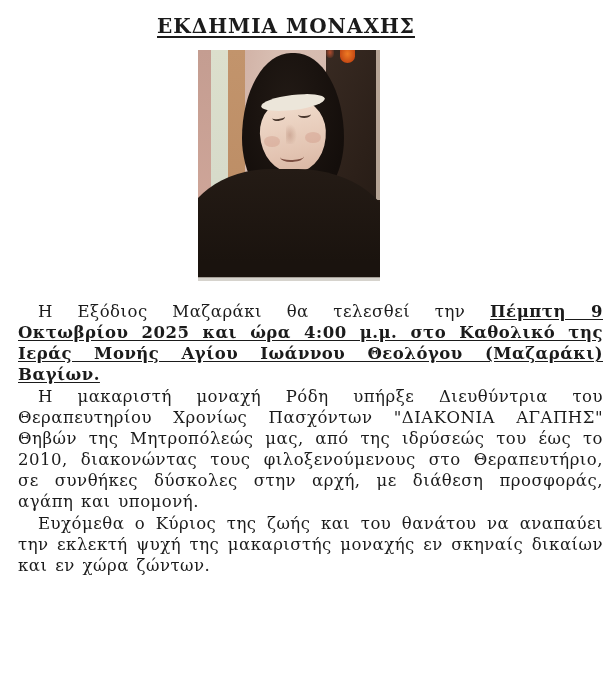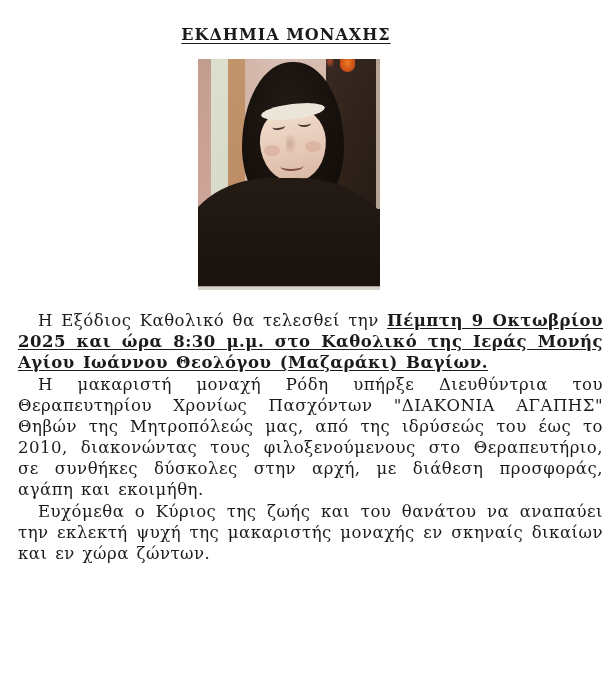--- a/index.html
+++ b/index.html
@@ -8,28 +8,28 @@
     width: 608px;
     height: 681px;
     background: #ffffff;
     overflow: hidden;
     font-family: "DejaVu Serif", "Liberation Serif", serif;
     color: #1b1b1b;
   }
   .page { position: relative; width: 608px; height: 681px; }
 
   .title {
-    font-size: 16px;
+    font-size: 20px;
     line-height: 24px;
     font-weight: 700;
     text-decoration: underline;
     text-underline-offset: 3px;
     letter-spacing: 1px;
     width: max-content;
-    margin: 23px auto 0;
+    margin: 14px auto 0;
     position: relative;
     left: -18px;
   }
 
   
   .photo {
     position: relative;
     width: 182px;
     height: 231px;
     margin: 12px 0 0 198px;
@@ -105,21 +105,21 @@
     <div class="cheek cheek-left"></div>
     <div class="cheek cheek-right"></div>
     <div class="nose"></div>
     <div class="mouth"></div>
     <div class="robe"></div>
     <div class="floor"></div>
   </div>
 
   <div class="body">
 
-    <p><span>Η Εξόδιος Καθολικό θα τελεσθεί την </span><span class="emph">Πέμπτη 9 Οκτωβρίου 2025 και ώρα 8:30 μ.μ. στο Καθολικό της Ιεράς Μονής Αγίου Ιωάννου Θεολόγου (Μαζαράκι) Βαγίων.</span></p>
+    <p><span>Η Εξόδιος Μαζαράκι θα τελεσθεί την </span><span class="emph">Πέμπτη 9 Οκτωβρίου 2025 και ώρα 4:00 μ.μ. στο Καθολικό της Ιεράς Μονής Αγίου Ιωάννου Θεολόγου (Μαζαράκι) Βαγίων.</span></p>
 
-    <p>Η μακαριστή μοναχή Ρόδη υπήρξε Διευθύντρια του Θεραπευτηρίου Χρονίως Πασχόντων "ΔΙΑΚΟΝΙΑ ΑΓΑΠΗΣ" Θηβών της Μητροπόλεώς μας, από της ιδρύσεώς του έως το 2010, διακονώντας τους φιλοξενούμενους στο Θεραπευτήριο, σε συνθήκες δύσκολες στην αρχή, με διάθεση προσφοράς, αγάπη και εκοιμήθη.</p>
+    <p>Η μακαριστή μοναχή Ρόδη υπήρξε Διευθύντρια του Θεραπευτηρίου Χρονίως Πασχόντων "ΔΙΑΚΟΝΙΑ ΑΓΑΠΗΣ" Θηβών της Μητροπόλεώς μας, από της ιδρύσεώς του έως το 2010, διακονώντας τους φιλοξενούμενους στο Θεραπευτήριο, σε συνθήκες δύσκολες στην αρχή, με διάθεση προσφοράς, αγάπη και υπομονή.</p>
 
 
     <p>Ευχόμεθα ο Κύριος της ζωής και του θανάτου να αναπαύει την εκλεκτή ψυχή της μακαριστής μοναχής εν σκηναίς δικαίων και εν χώρα ζώντων.</p>
   </div>
 
 </div>
 
 </body></html>

